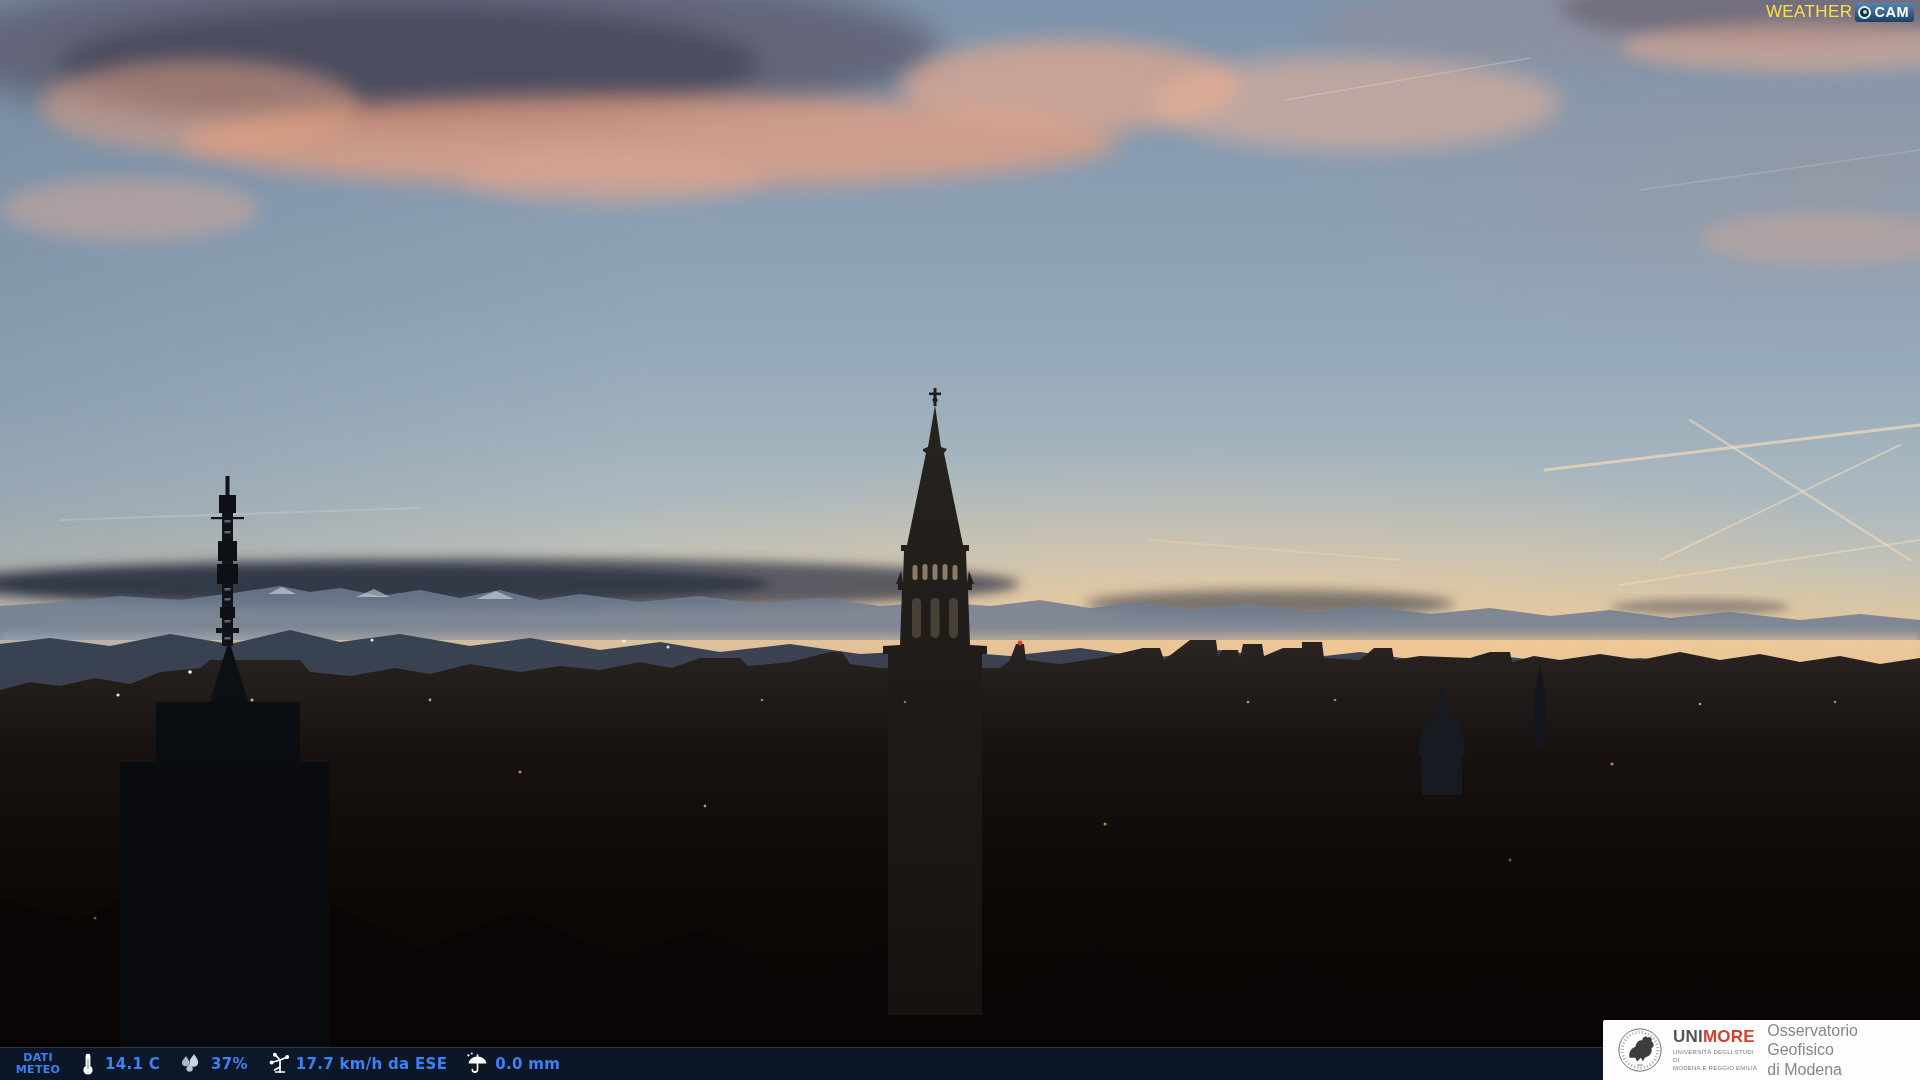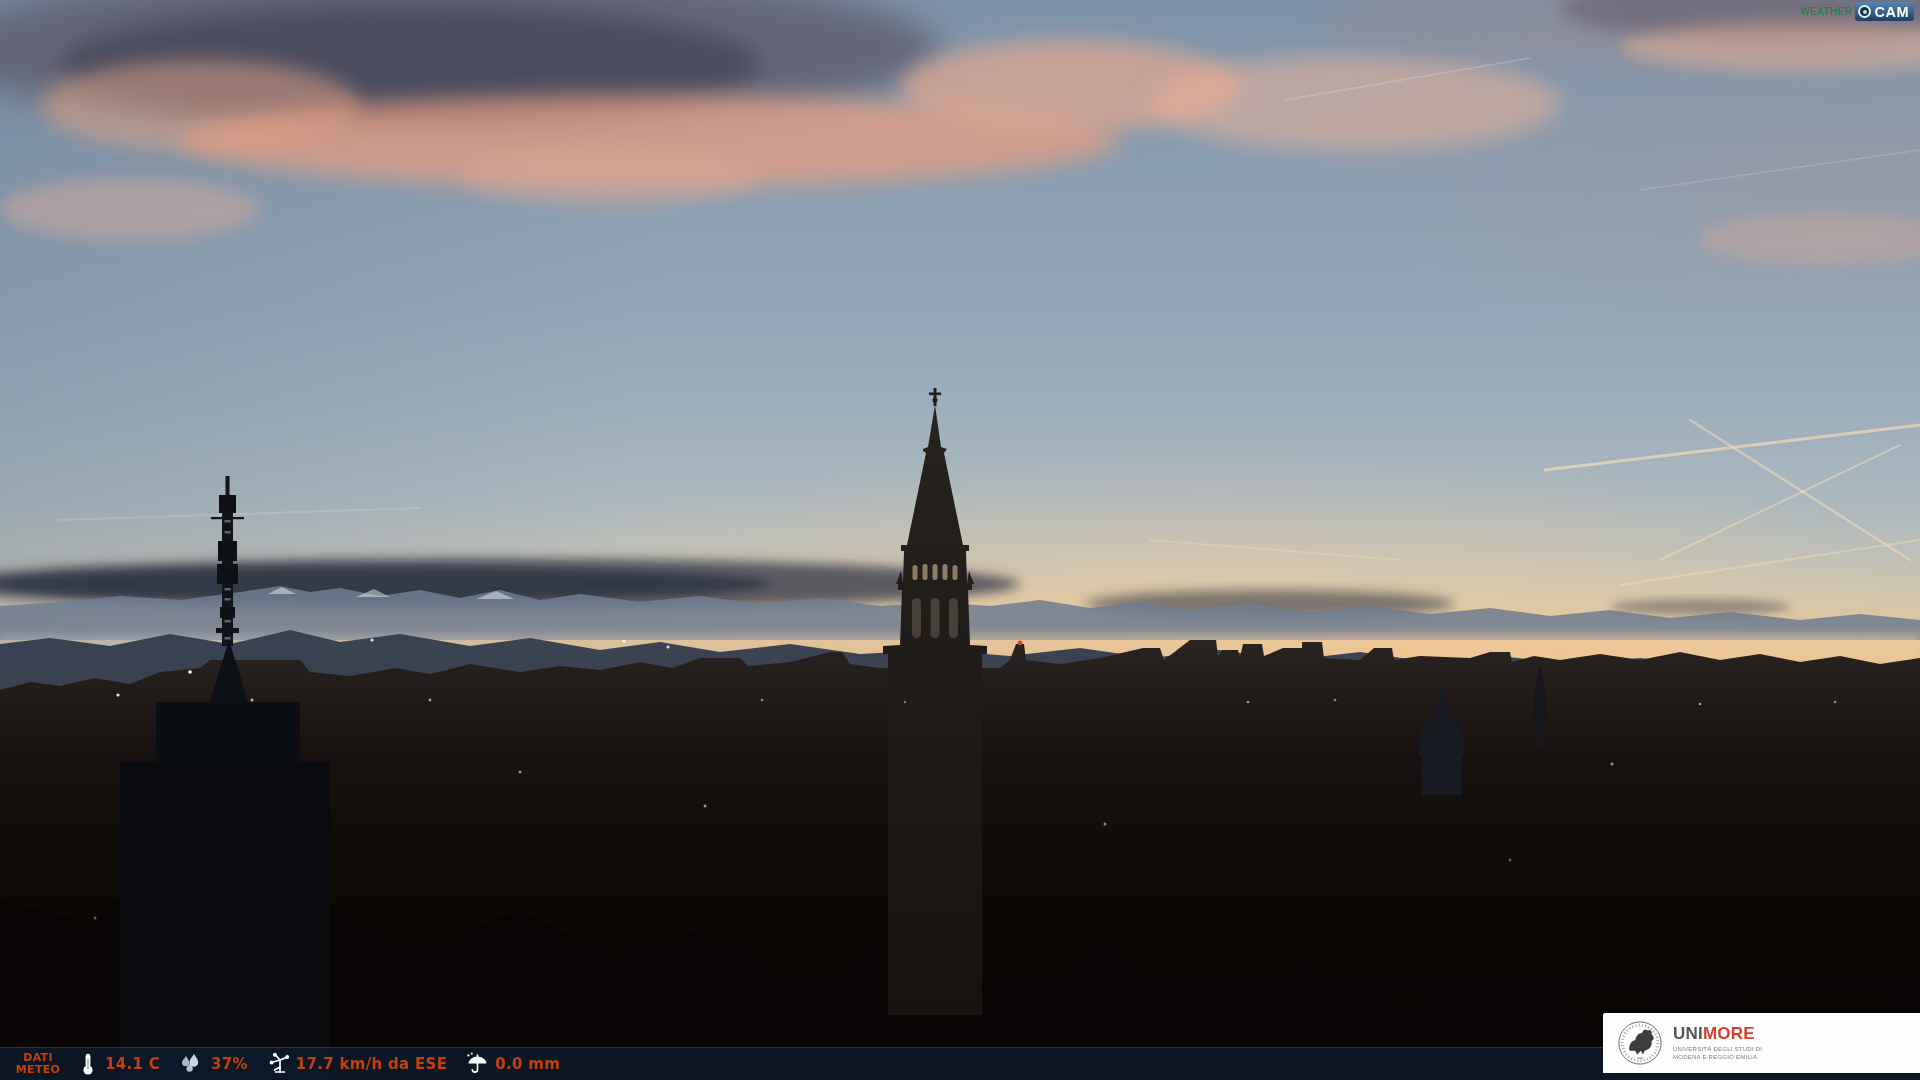--- a/index.html
+++ b/index.html
@@ -36,42 +36,42 @@
 
   
   .topbar{position:absolute;left:0;top:0;height:25px;width:1056px;
     background:rgba(13,26,44,.84);display:flex;align-items:center;
     color:#f2f5f8;font-size:13.5px;font-weight:bold;letter-spacing:.4px;}
   .topbar .dt{margin-left:50px;}
   .topbar .sep{margin-left:19px;font-weight:normal;opacity:.95;}
   .topbar .ttl{margin-left:19px;white-space:nowrap;}
 
   .wcam{position:absolute;right:6px;top:2px;display:flex;align-items:center;cursor:pointer;}
-  .wcam .w{color:#15803d;font-weight:400;font-size:10px;letter-spacing:.4px;
+  .wcam .w{color:#fde047;font-weight:400;font-size:17px;letter-spacing:.4px;
            font-family:"Liberation Sans",sans-serif;text-transform:uppercase;}
   .wcam .box{margin-left:3px;display:flex;align-items:center;height:19px;padding:0 5px 0 3px;
            border-radius:3px;background:linear-gradient(180deg,#5585b2,#1c4066);}
   .lens{width:13px;height:13px;border-radius:50%;background:#eff4ef;position:relative;margin-right:3px;}
   .lens::after{content:"";position:absolute;left:2px;top:2px;width:9px;height:9px;border-radius:50%;background:#12304e;}
   .lens::before{content:"";position:absolute;left:4.5px;top:4.5px;width:4px;height:4px;border-radius:50%;background:#bfe0c8;z-index:1;}
   .wcam .cam{color:#fff;font-weight:800;font-size:14.5px;letter-spacing:.5px;
            font-family:"Liberation Sans",sans-serif;}
 
   .botbar{position:absolute;left:0;bottom:0;height:32px;width:1920px;
     background:rgba(13,26,44,.84);border-top:1px solid rgba(120,160,200,.25);
-    display:flex;align-items:center;color:#c2410c;}
+    display:flex;align-items:center;color:#3b82f6;}
   .dati{margin-left:10px;width:56px;text-align:center;font-size:11px;font-weight:bold;
         line-height:1.05;letter-spacing:.3px;}
   .metric{display:flex;align-items:center;}
   .metric svg{display:block;}
   .metric .val{font-size:15px;font-weight:bold;letter-spacing:.3px;margin-left:6px;white-space:nowrap;}
   .m1{margin-left:11px;} .m2{margin-left:17px;} .m3{margin-left:18px;} .m4{margin-left:18px;text-align:center;}
 
   
-  .uni-panel{position:absolute;right:0;bottom:7px;width:317px;height:60px;background:#fdfdfd;
+  .uni-panel{position:absolute;right:0;bottom:0;width:317px;height:60px;background:#fdfdfd;
      display:flex;align-items:center;border-top-left-radius:2px;cursor:pointer;}
   .seal{margin-left:13px;flex:0 0 auto;}
   .uni-word{margin-left:9px;line-height:1;}
   .uni-word .mark{font-family:"Liberation Sans",sans-serif;font-size:17px;font-weight:bold;letter-spacing:.2px;}
   .uni-word .u{color:#55565a;} .uni-word .m{color:#d6402f;}
   .uni-word .small{margin-top:3px;font-family:"Liberation Sans",sans-serif;font-size:6px;
      color:#7c7c7c;letter-spacing:.25px;line-height:1.35;}
   .obs{margin-left:10px;font-family:"Liberation Sans",sans-serif;font-size:16px;color:#85878a;line-height:1.22;}
 </style>
 </head>
@@ -298,15 +298,19 @@
     </svg>
     <div class="uni-word">
       <div class="mark">
         <span class="u">UNI</span><span class="m">MORE</span>
       </div>
       <div class="small">
         <div>UNIVERSITÀ DEGLI STUDI DI</div>
         <div>MODENA E REGGIO EMILIA</div>
       </div>
     </div>
+    <div class="obs">
+      <div>Osservatorio Geofisico</div>
+      <div>di Modena</div>
+    </div>
   </div>
 
 </div>
 
 </body></html>

